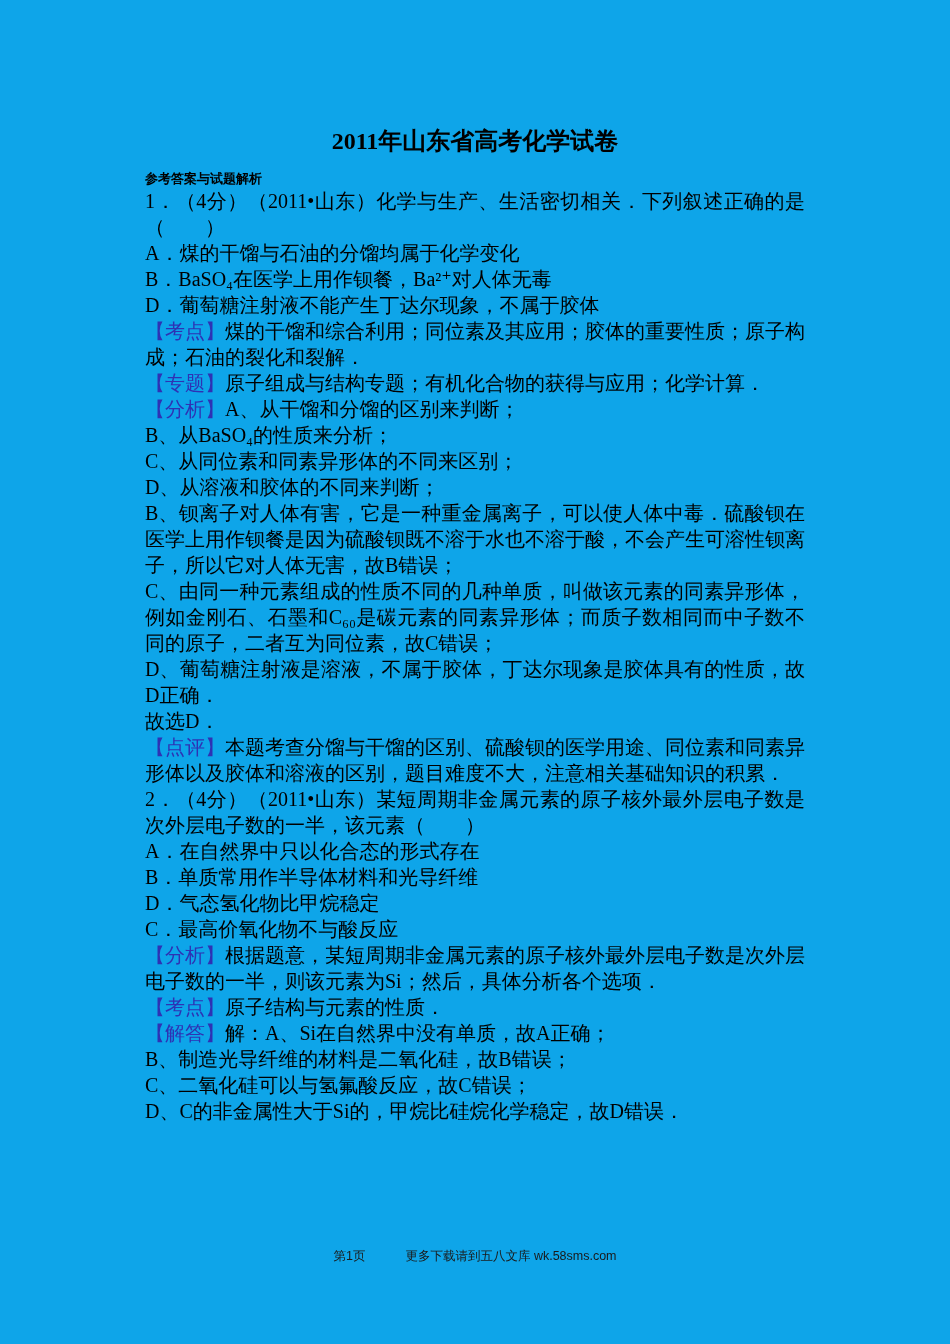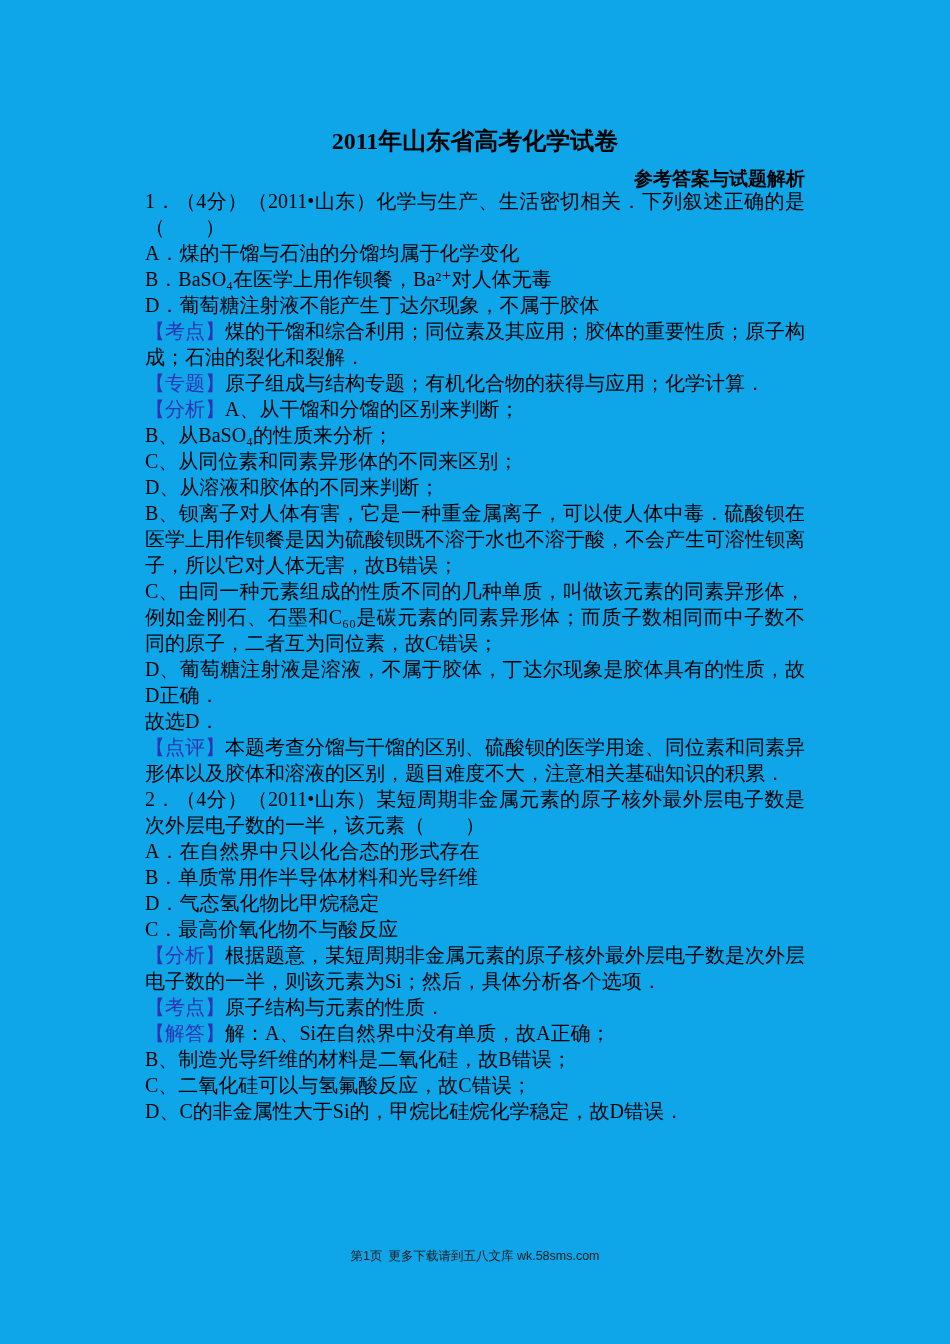--- a/index.html
+++ b/index.html
@@ -16,24 +16,24 @@
   .content { padding: 126px 145px 0 145px; }
   .title {
     margin: 0;
     font-size: 24px;
     font-weight: 700;
     line-height: 30px;
     text-align: center;
   }
   .subtitle {
     margin: 14px 0 0 0;
-    font-size: 19px;
+    font-size: 13px;
     font-weight: 700;
     line-height: 18px;
-    text-align: right;
+    text-align: left;
   }
   .section-heading {
     margin: 36px 0 0 0;
     font-size: 16.5px;
     font-weight: 700;
     line-height: 26px;
   }
   p.para {
     margin: 0;
     font-size: 20px;
@@ -46,21 +46,21 @@
     position: absolute;
     left: 0;
     right: 0;
     bottom: 80px;
     text-align: center;
     font-size: 12.5px;
     line-height: 16px;
     color: #1a1a1a;
     font-family: "Liberation Sans", "DejaVu Sans", sans-serif;
   }
-  .footer span { margin: 0 3px; }
+  .footer span { margin: 0 20px; }
 </style>
 </head>
 <body>
 
 <div class="page">
   <div class="content">
 
     <h1 class="title">2011年山东省高考化学试卷</h1>
     <div class="subtitle">参考答案与试题解析</div>
 

